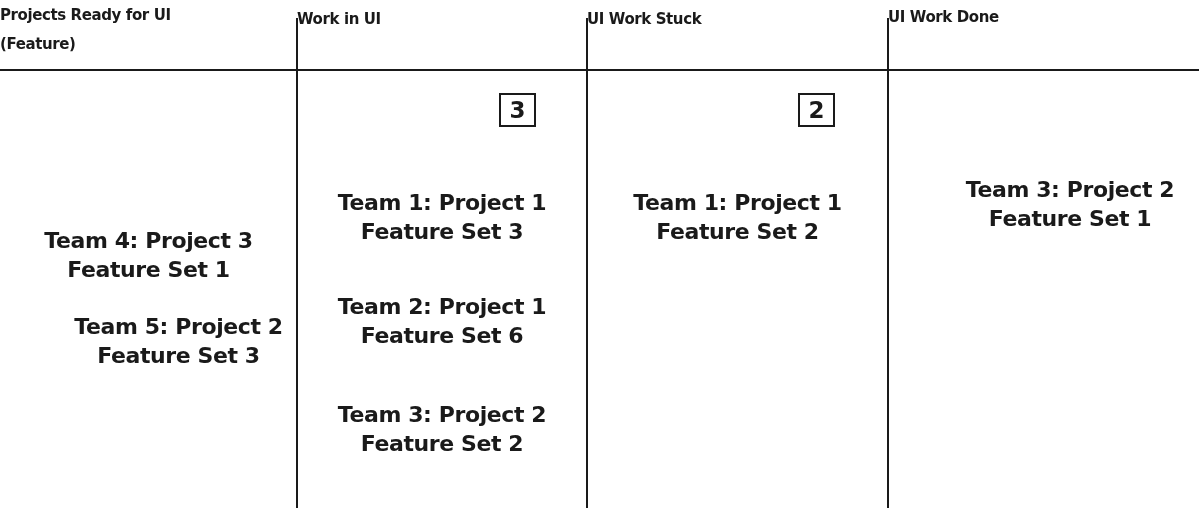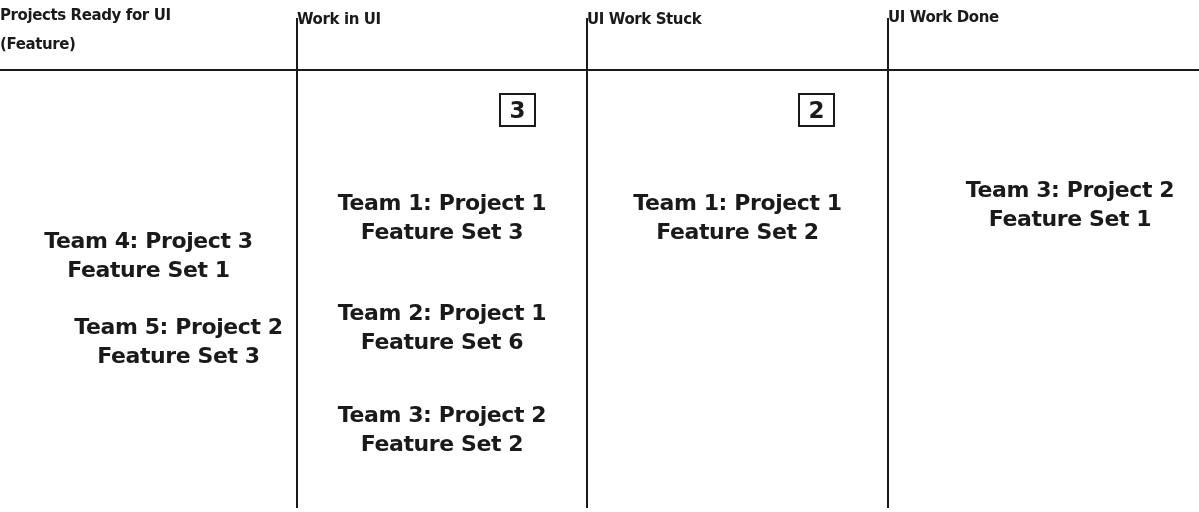--- a/index.html
+++ b/index.html
@@ -47,21 +47,21 @@
   .b1{left:499px;top:93px;}
   .b2{left:798px;top:93px;}
   
   .card{
     position:absolute;text-align:center;
     font-size:22px;line-height:29px;letter-spacing:-0.4px;
   }
   .c1a{left:0;width:297px;top:202px;margin-top:24px;}
   .c1b{left:0;width:357px;top:312px;}
   .c2a{left:297px;width:290px;top:188px;}
-  .c2b{left:297px;width:290px;top:298px;}
+  .c2b{left:297px;width:290px;top:292px;}
   .c2c{left:297px;width:290px;top:400px;}
   .c3a{left:587px;width:301px;top:188px;}
   .c4a{left:940px;width:260px;top:175px;}
 </style>
 </head>
 <body>
 
 <div class="board">
 
   <div class="hline"></div>

